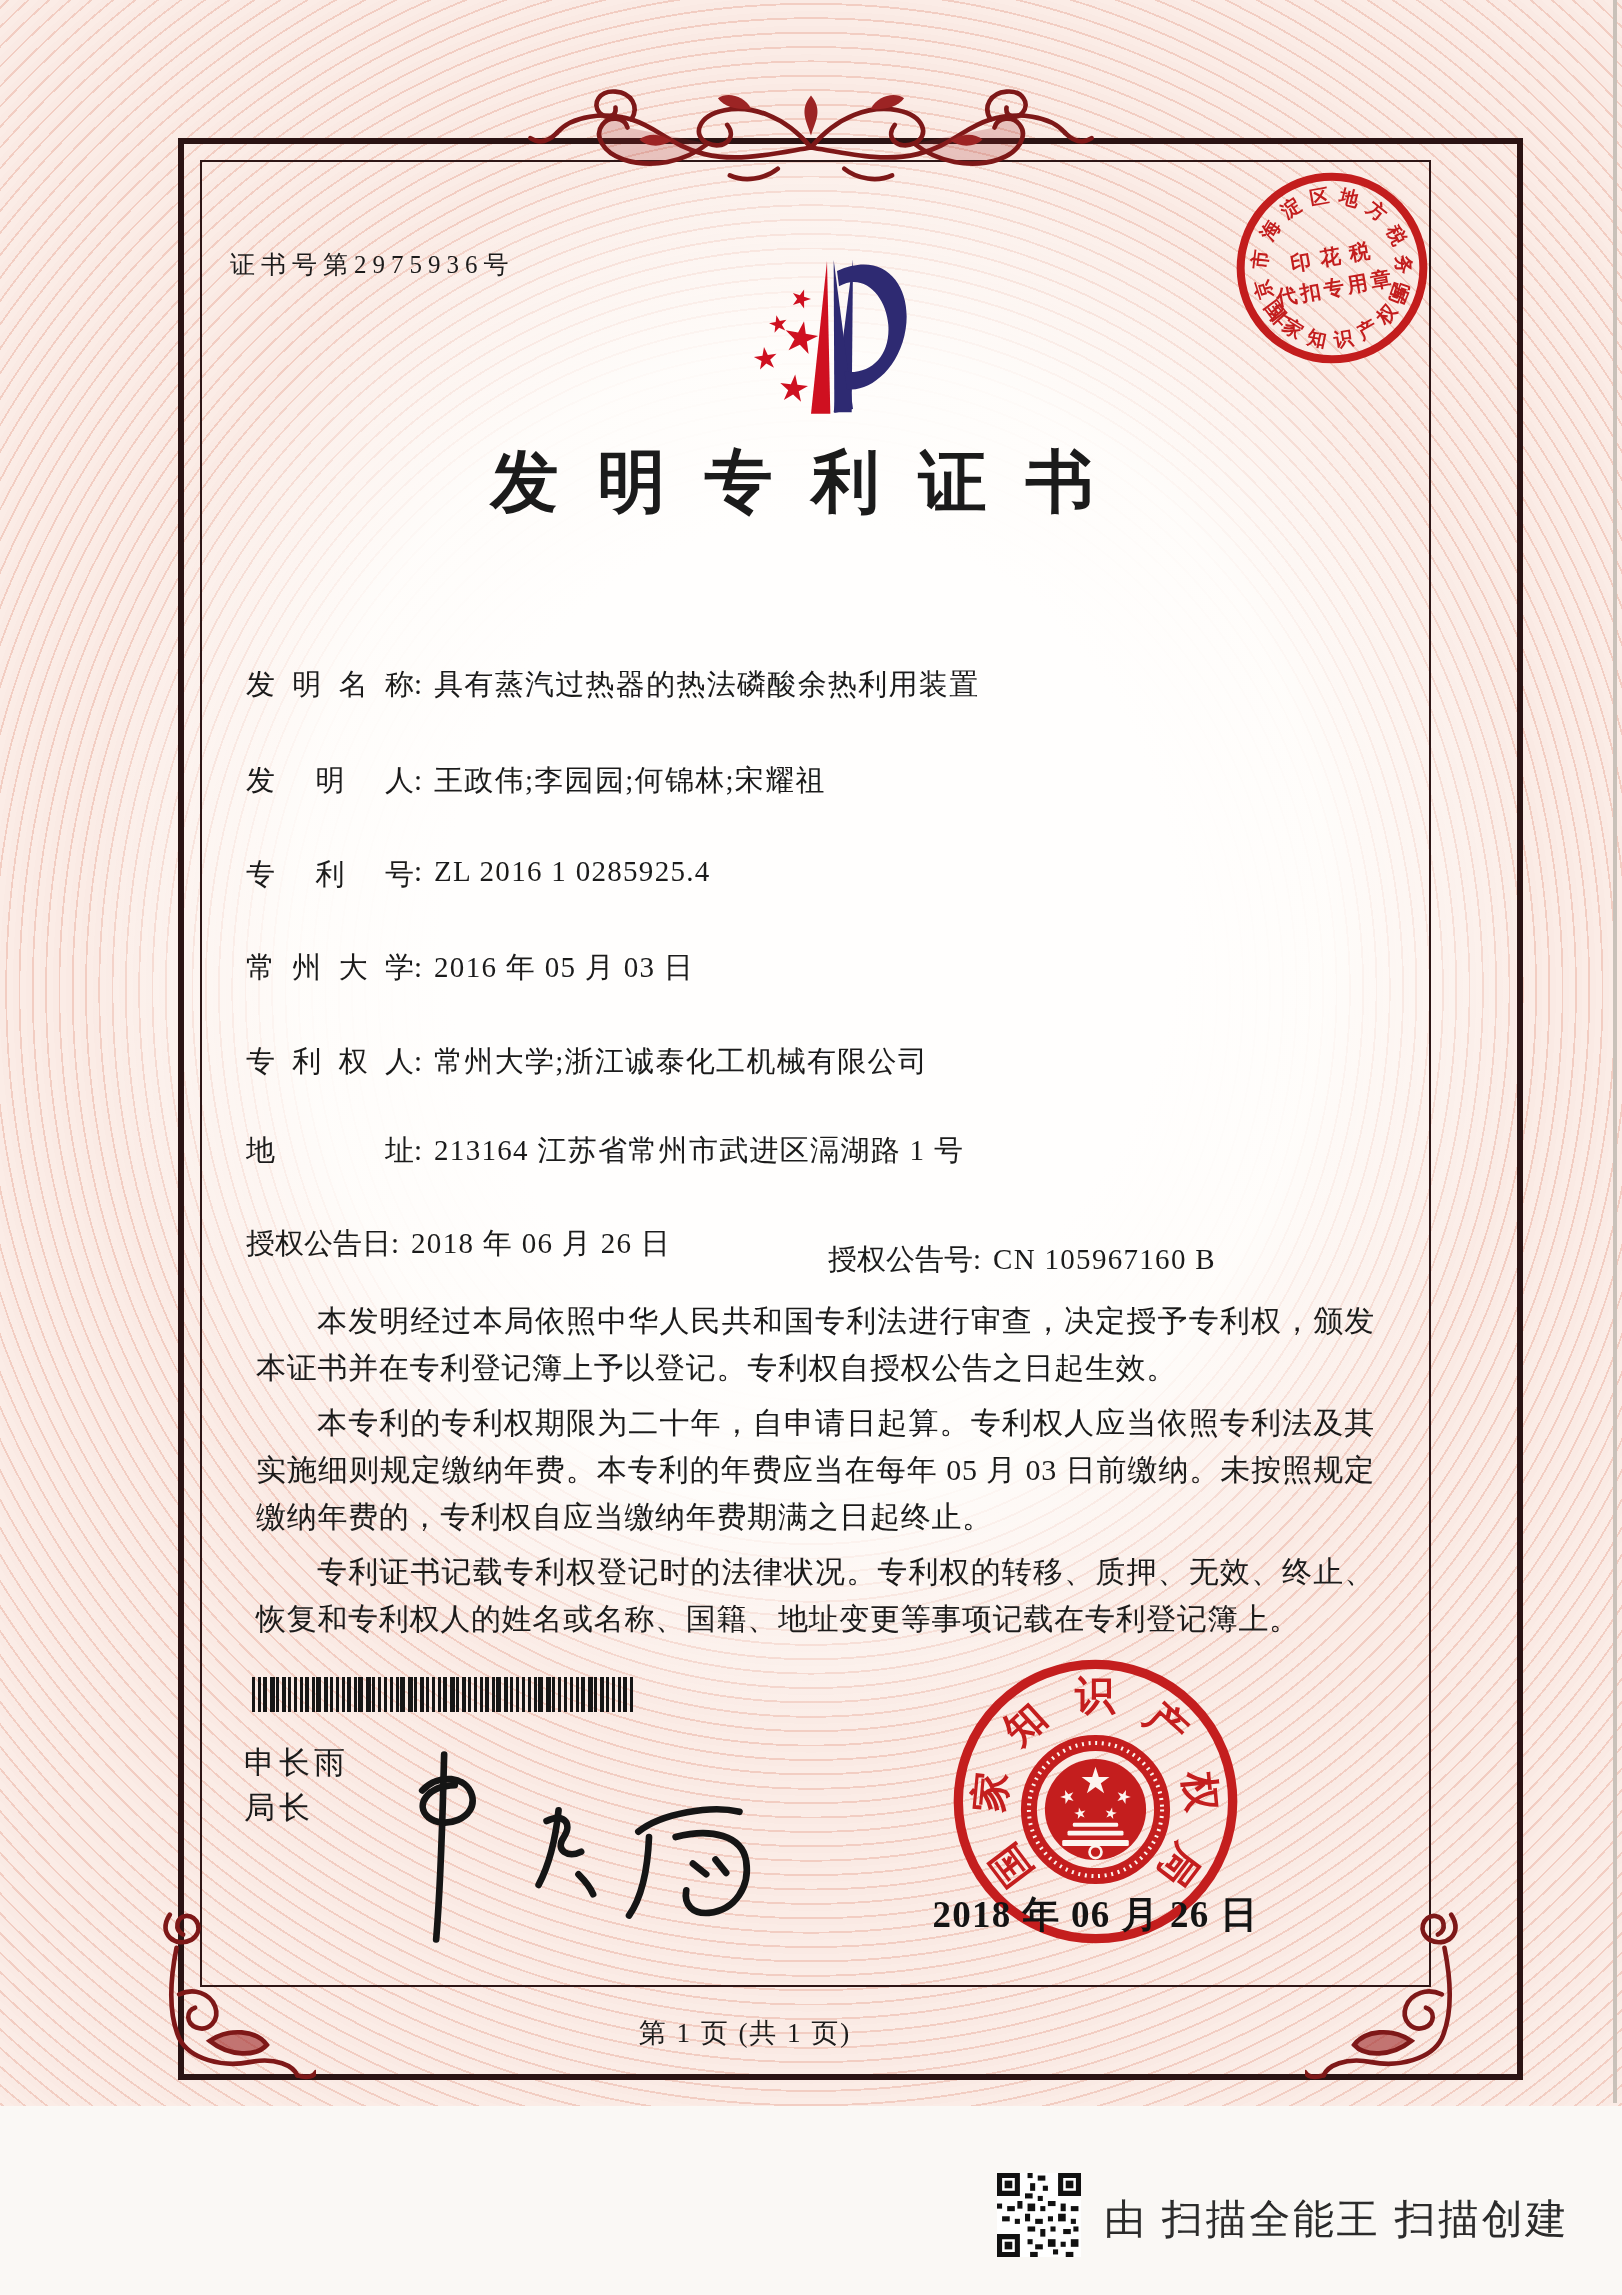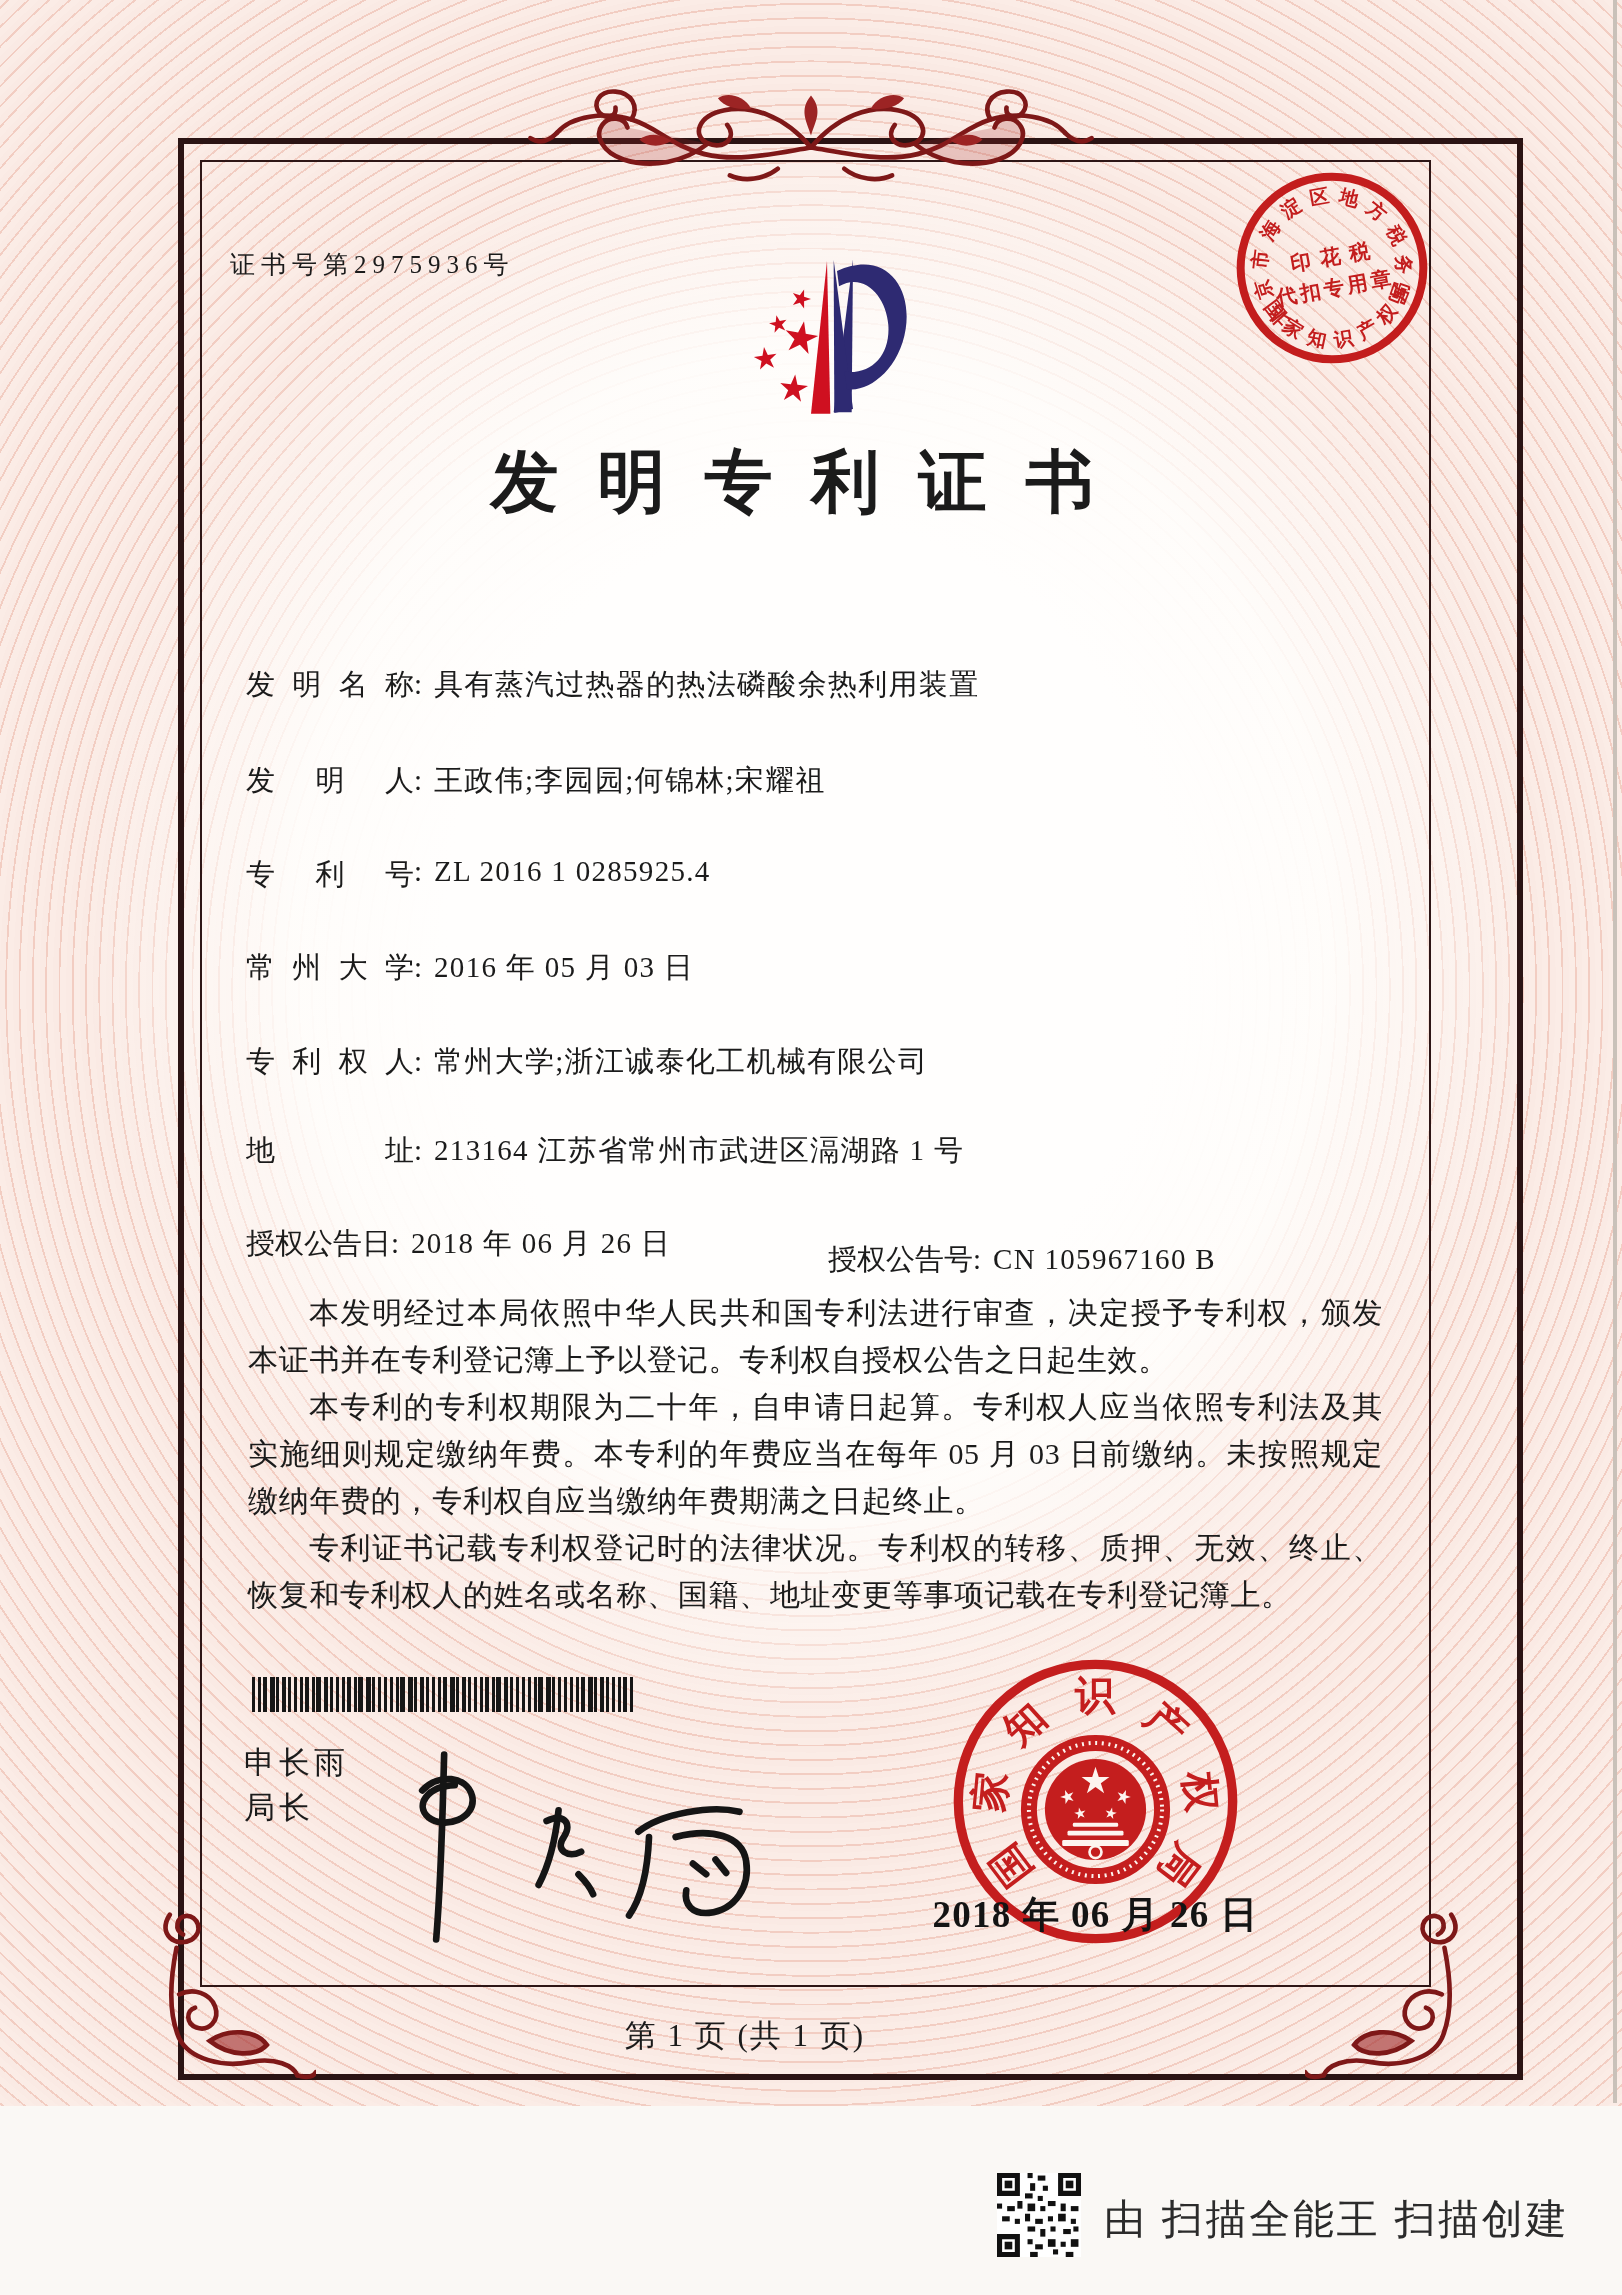--- a/index.html
+++ b/index.html
@@ -39,21 +39,21 @@
   
   .field-row{left:246px;width:1144px;font-size:29px;z-index:5;white-space:nowrap;}
   .flabel{display:inline-block;width:168px;text-align:justify;text-align-last:justify;vertical-align:top;}
   .fcolon{display:inline-block;margin-right:12px;}
   .fvalue{letter-spacing:1.3px;}
   .grant2{position:absolute;left:582px;top:16px;}
   .glabel{display:inline-block;}
 
   
   .paras{left:248px;top:1289px;width:1135px;z-index:5;}
-  .paras p{margin:0;font-size:30px;line-height:47px;text-align:justify;text-indent:61px;letter-spacing:0.7px;}
+  .paras p{margin:8px;font-size:30px;line-height:47px;text-align:justify;text-indent:61px;letter-spacing:0.7px;}
 
   
   .barcode{left:252px;top:1677px;width:381px;height:35px;z-index:5;
     background:
       repeating-linear-gradient(90deg,#161616 0 3.3px,transparent 3.3px 6px),
       repeating-linear-gradient(90deg,#161616 0 2px,transparent 2px 10.6px);
   }
 
   
   .signer-title{left:244px;top:1787px;font-size:31px;letter-spacing:4px;z-index:5;}
@@ -71,21 +71,21 @@
   .stamp .arc-char{color:#c31d1d;font-size:19.3px;font-weight:bold;}
   .stamp-line1{position:absolute;left:0;right:0;top:75px;text-align:center;color:#c31d1d;
     font-size:20.6px;font-weight:bold;letter-spacing:9.3px;text-indent:9.3px;}
   .stamp-line2{position:absolute;left:0;right:0;top:106px;text-align:center;color:#c31d1d;
     font-size:20.6px;font-weight:bold;letter-spacing:3.3px;}
 
   .arc{position:absolute;left:0;top:0;right:0;bottom:0;}
   .arc-char{position:absolute;line-height:1;}
 
   
-  .page-footer{left:183px;top:2015px;width:1124px;text-align:center;font-size:31px;z-index:5;letter-spacing:2px;}
+  .page-footer{left:183px;top:2015px;width:1124px;text-align:center;font-size:27px;z-index:5;letter-spacing:2px;}
 
   
   .qr{left:997px;top:2173px;width:84px;height:84px;z-index:5;}
   .scan-credit{left:1104px;top:2192px;font-size:41px;color:#2b2b2b;z-index:5;
     font-family:"Liberation Sans","DejaVu Sans",sans-serif;letter-spacing:2.7px;white-space:nowrap;}
 </style>
 </head>
 <body>
 
 <div class="texture"></div>

